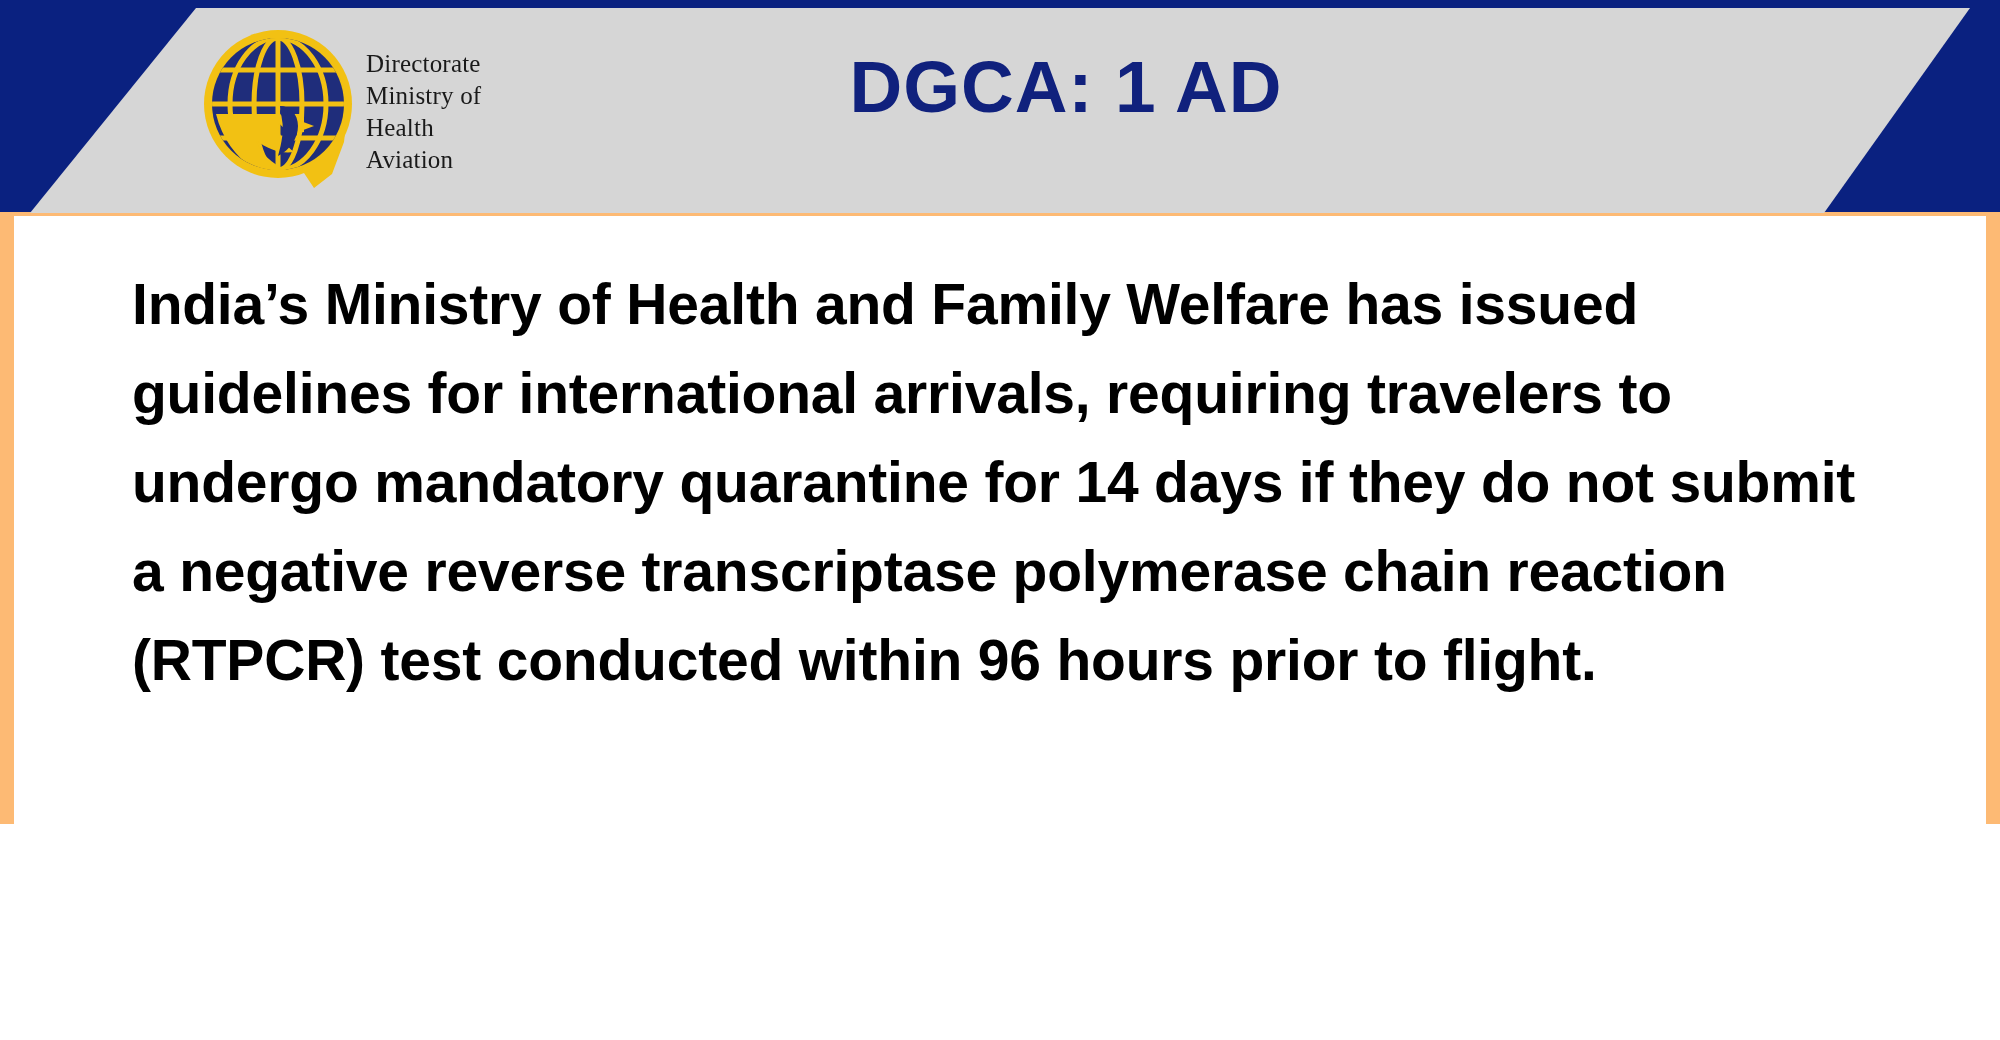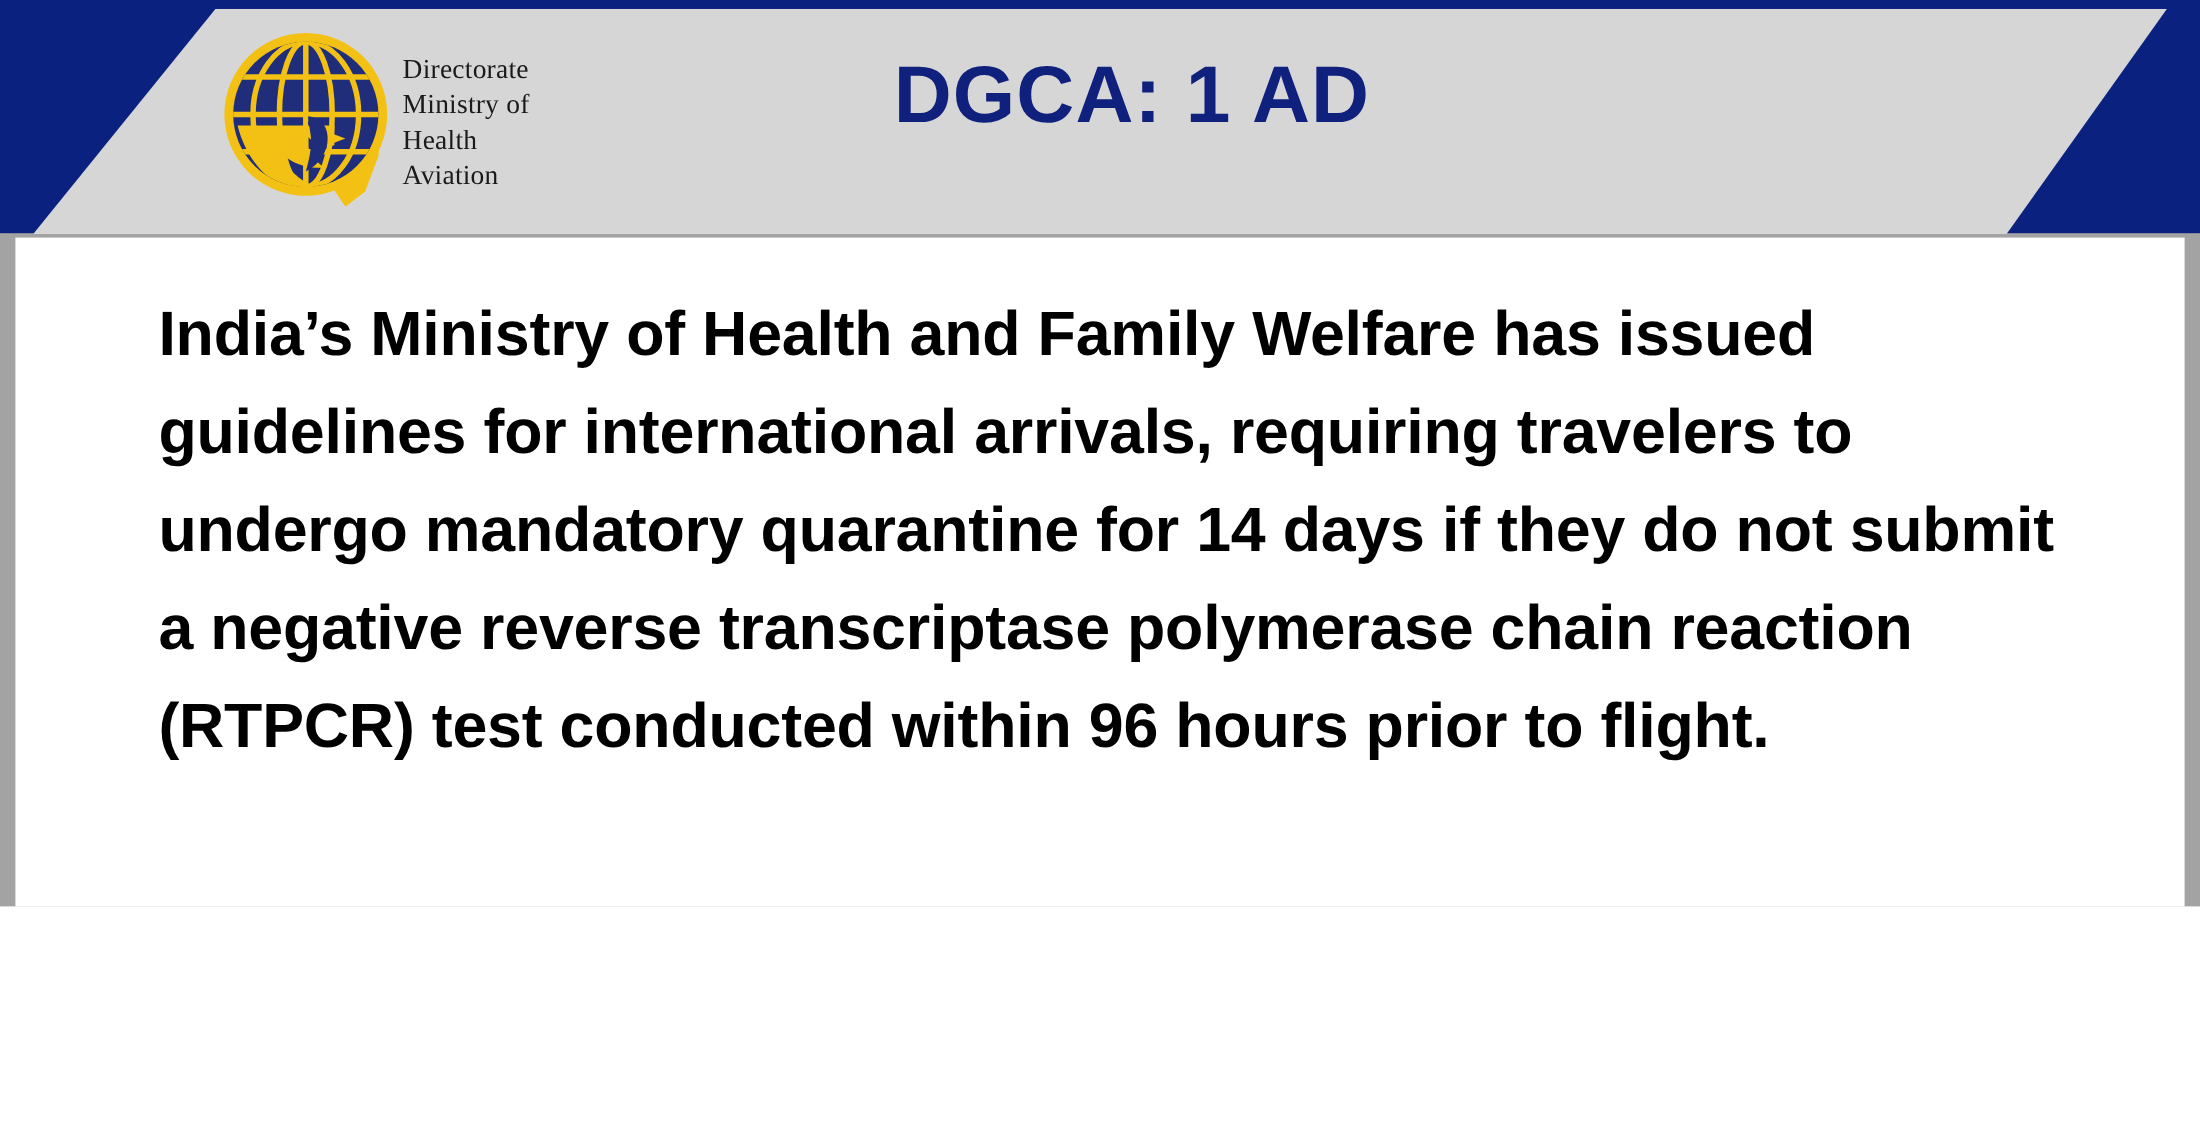--- a/index.html
+++ b/index.html
@@ -11,21 +11,21 @@
     height: 1040px;
     background: #ffffff;
     font-family: "Liberation Sans", sans-serif;
     overflow: hidden;
   }
 
   .slide {
     position: relative;
     width: 2000px;
     height: 824px;
-    background: #a3a3a3;
+    background: #fdba74;
     box-sizing: border-box;
     overflow: hidden;
   }
 
   
   .header-band {
     position: absolute;
     left: 0;
     top: 0;
     width: 2000px;
@@ -68,21 +68,21 @@
     line-height: 1.28;
     color: #1a1a1a;
     letter-spacing: 0.2px;
   }
   .logo-text div {
     white-space: nowrap;
   }
 
   .header-title {
     position: absolute;
-    left: 504px;
+    left: 541px;
     top: 50px;
     width: 1050px;
     text-align: center;
     font-size: 73px;
     font-weight: bold;
     color: #10217d;
     letter-spacing: 1px;
     line-height: 1;
   }
 
@@ -100,21 +100,20 @@
   .body-text {
     position: absolute;
     left: 118px;
     top: 44px;
     width: 1760px;
     font-size: 57px;
     font-weight: bold;
     color: #000000;
     line-height: 89px;
     letter-spacing: -0.2px;
-    margin-left: 12px;
   }
 
   .divider {
     position: absolute;
     left: 0;
     top: 633px;
     width: 1972px;
     height: 1px;
     background: #c9cedd;
   }

